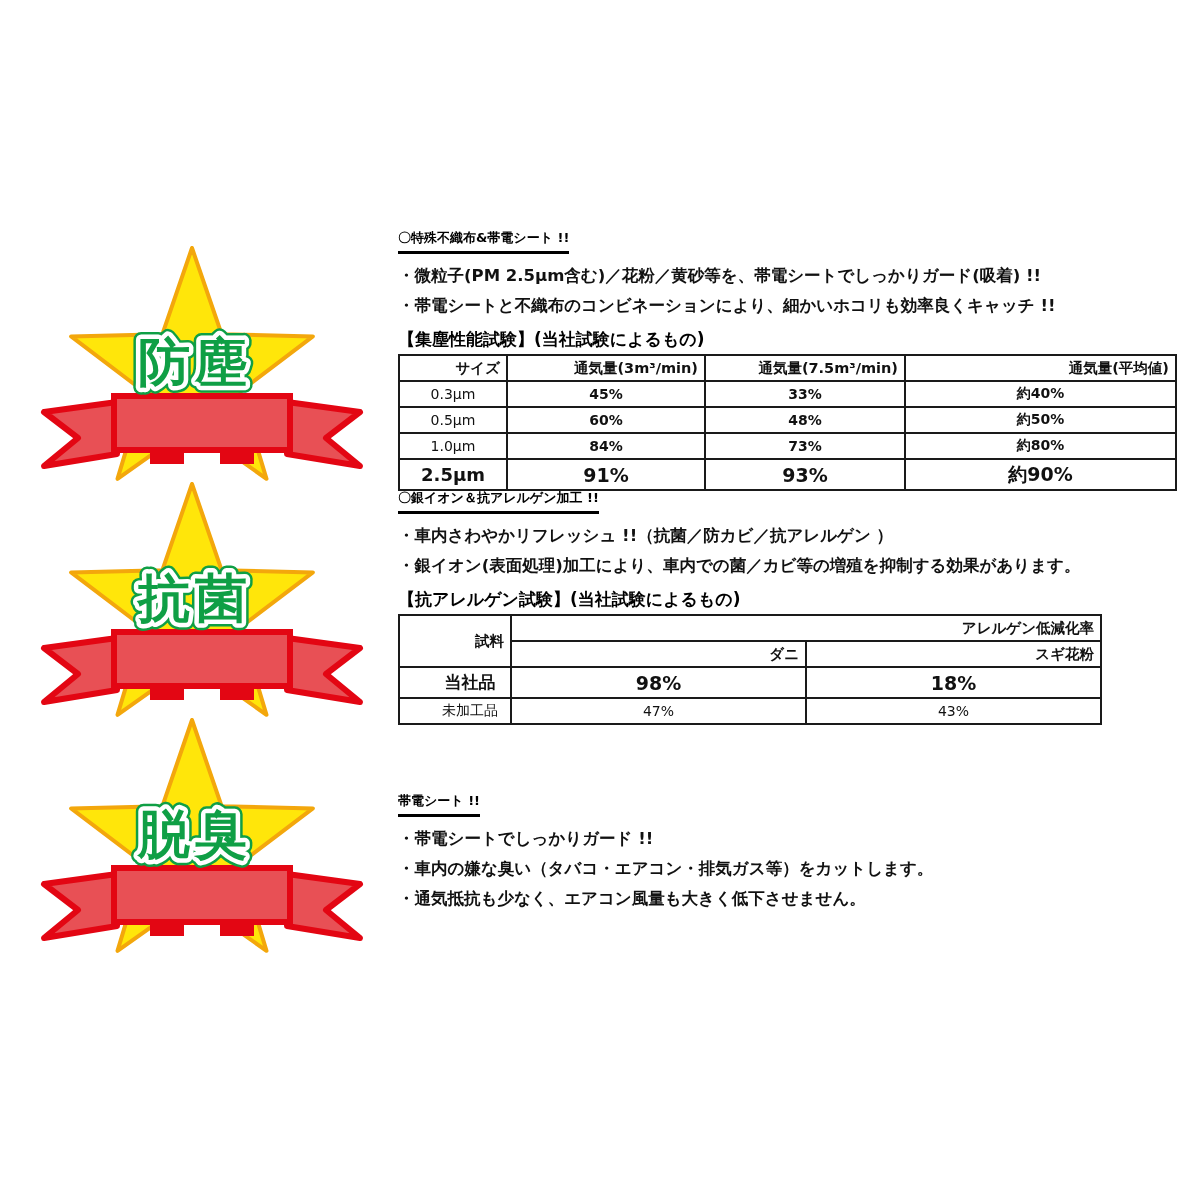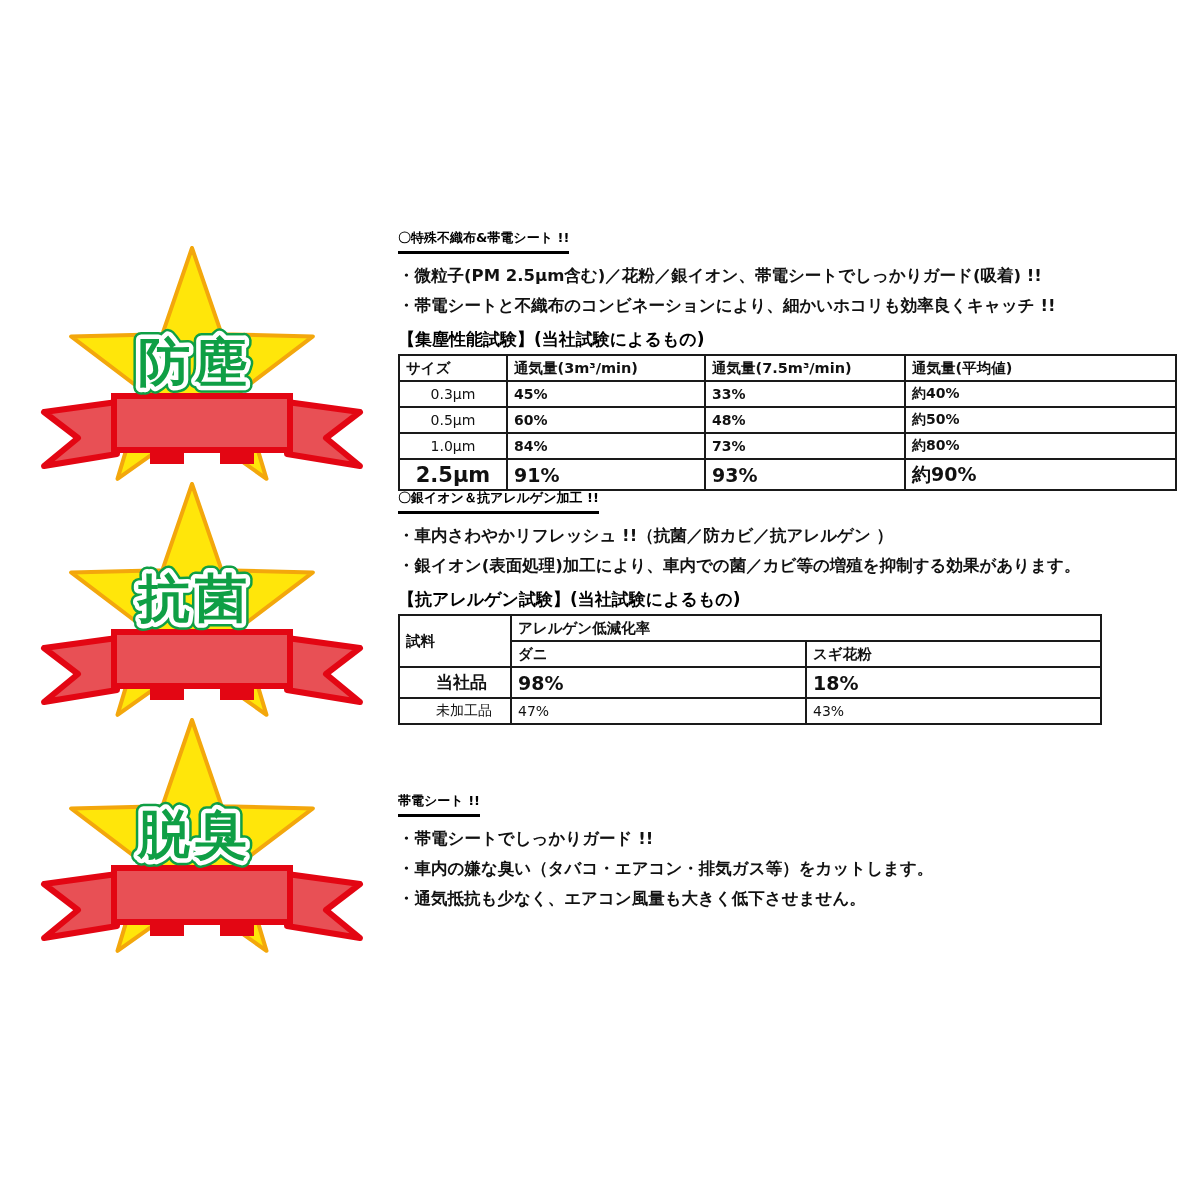--- a/index.html
+++ b/index.html
@@ -26,27 +26,27 @@
   .heading{font-size:13px;font-weight:bold;color:#000;display:inline-block;
     border-bottom:3px solid #000;padding-bottom:1px;margin:0 0 7px 0;line-height:24px;}
   .bullet{font-size:16.5px;font-weight:bold;color:#111;line-height:30px;white-space:nowrap;}
   .tbl-label{font-size:17px;font-weight:bold;color:#000;margin-top:5px;line-height:26px;}
 
   table{border-collapse:collapse;table-layout:fixed;margin-top:2px;background:#fff;}
   .tbl1{width:777px;}
   .tbl2{width:702px;}
   td,th{border:2px solid #1a1a1a;font-weight:bold;color:#111;
     padding:1px 6px;height:22px;overflow:hidden;white-space:nowrap;}
-  .th-c{font-size:14.5px;text-align:left;}
+  .th-c{font-size:14.5px;text-align:right;}
   .cell-size{font-size:14px;text-align:center;}
-  .cell-val{font-size:14px;text-align:left;}
+  .cell-val{font-size:14px;text-align:center;}
   .row-big td{height:27px;}
-  .row-big .cell-size{font-size:21px;}
+  .row-big .cell-size{font-size:18px;}
   .row-big .cell-val{font-size:19px;margin-left:40px;}
-  .cell-sample{font-size:14px;padding-left:36px;}
+  .cell-sample{font-size:14px;text-align:center;padding-left:36px;}
   .row-big .cell-sample{font-size:17px;}
   .cell-plain{font-weight:normal;}
 </style>
 </head>
 <body>
 
 <div class="badge badge-1">
   <svg viewBox="0 0 336 242">
     <polygon points="158,2 187.6,88.2 278.9,90.4 206.2,145.5 232.5,232.8 158,180.1 83.5,232.8 109.8,145.5 37.1,90.4 128.4,88.2" fill="#ffe60a" stroke="#f3a70c" stroke-width="4" stroke-linejoin="round"></polygon>
     <polygon points="10,166 83,156 83,208 10,220 44,192" fill="#e85055" stroke="#e30613" stroke-width="6" stroke-linejoin="round"></polygon>
@@ -83,21 +83,21 @@
     <rect x="186" y="198" width="34" height="20" fill="#e30613"></rect>
     <rect x="80" y="150" width="176" height="54" fill="#e85055" stroke="#e30613" stroke-width="6"></rect>
     <text class="badge-label-outer" x="104" y="134">脱臭</text>
     <text class="badge-label-white" x="104" y="134">脱臭</text>
     <text class="badge-label-fill" x="104" y="134">脱臭</text>
   </svg>
 </div>
 
 <div class="section sec-1">
   <div class="heading">〇特殊不織布&amp;帯電シート !!</div>
-  <div class="bullet">・微粒子(PM 2.5μm含む)／花粉／銀イオン、帯電シートでしっかりガード(吸着) !!</div>
+  <div class="bullet">・微粒子(PM 2.5μm含む)／花粉／黄砂等を、帯電シートでしっかりガード(吸着) !!</div>
   <div class="bullet">・帯電シートと不織布のコンビネーションにより、細かいホコリも効率良くキャッチ !!</div>
   <div class="tbl-label">【集塵性能試験】(当社試験によるもの)</div>
   <table class="tbl1">
     <colgroup>
         <col style="width:108px">
         <col style="width:198px">
         <col style="width:200px">
         <col style="width:271px">
       </colgroup>
     <tbody>

